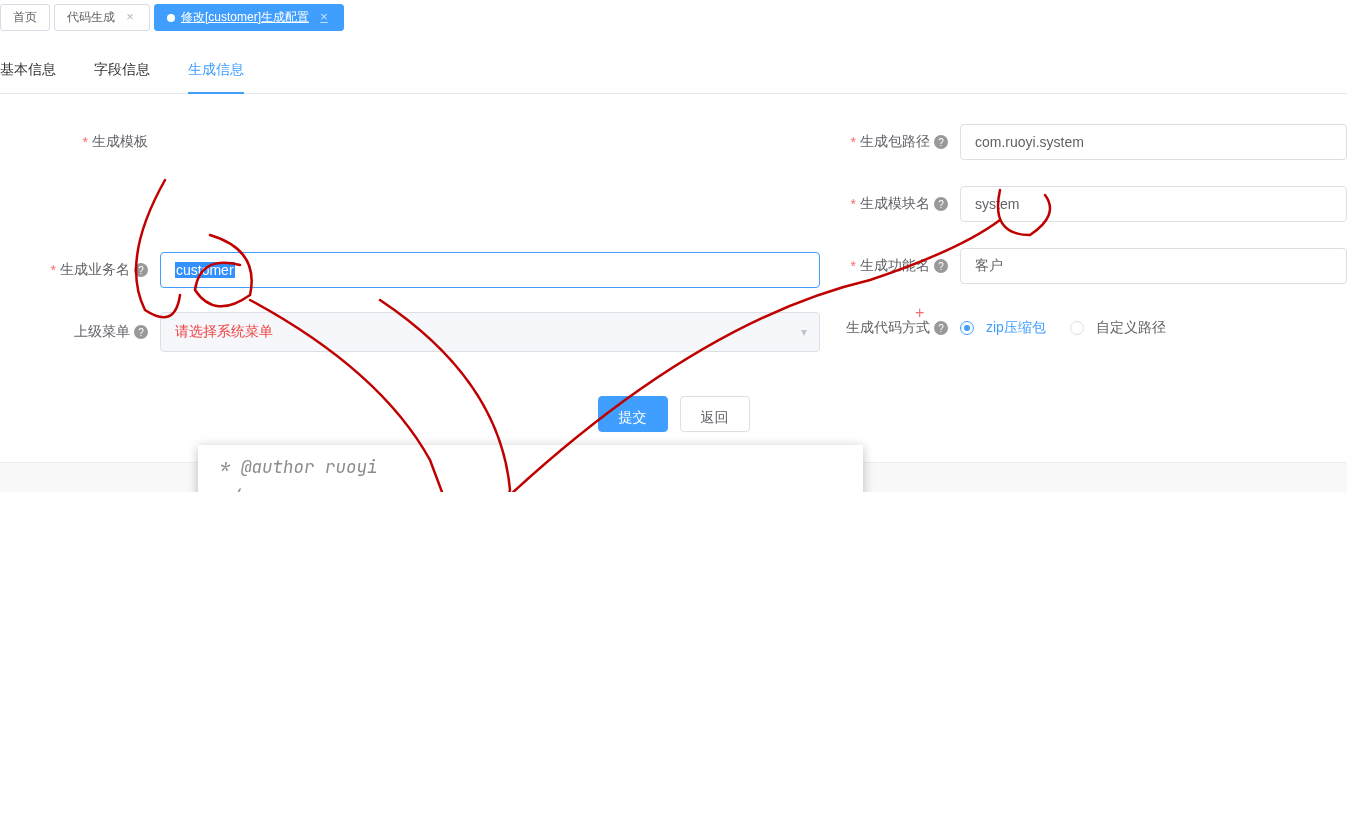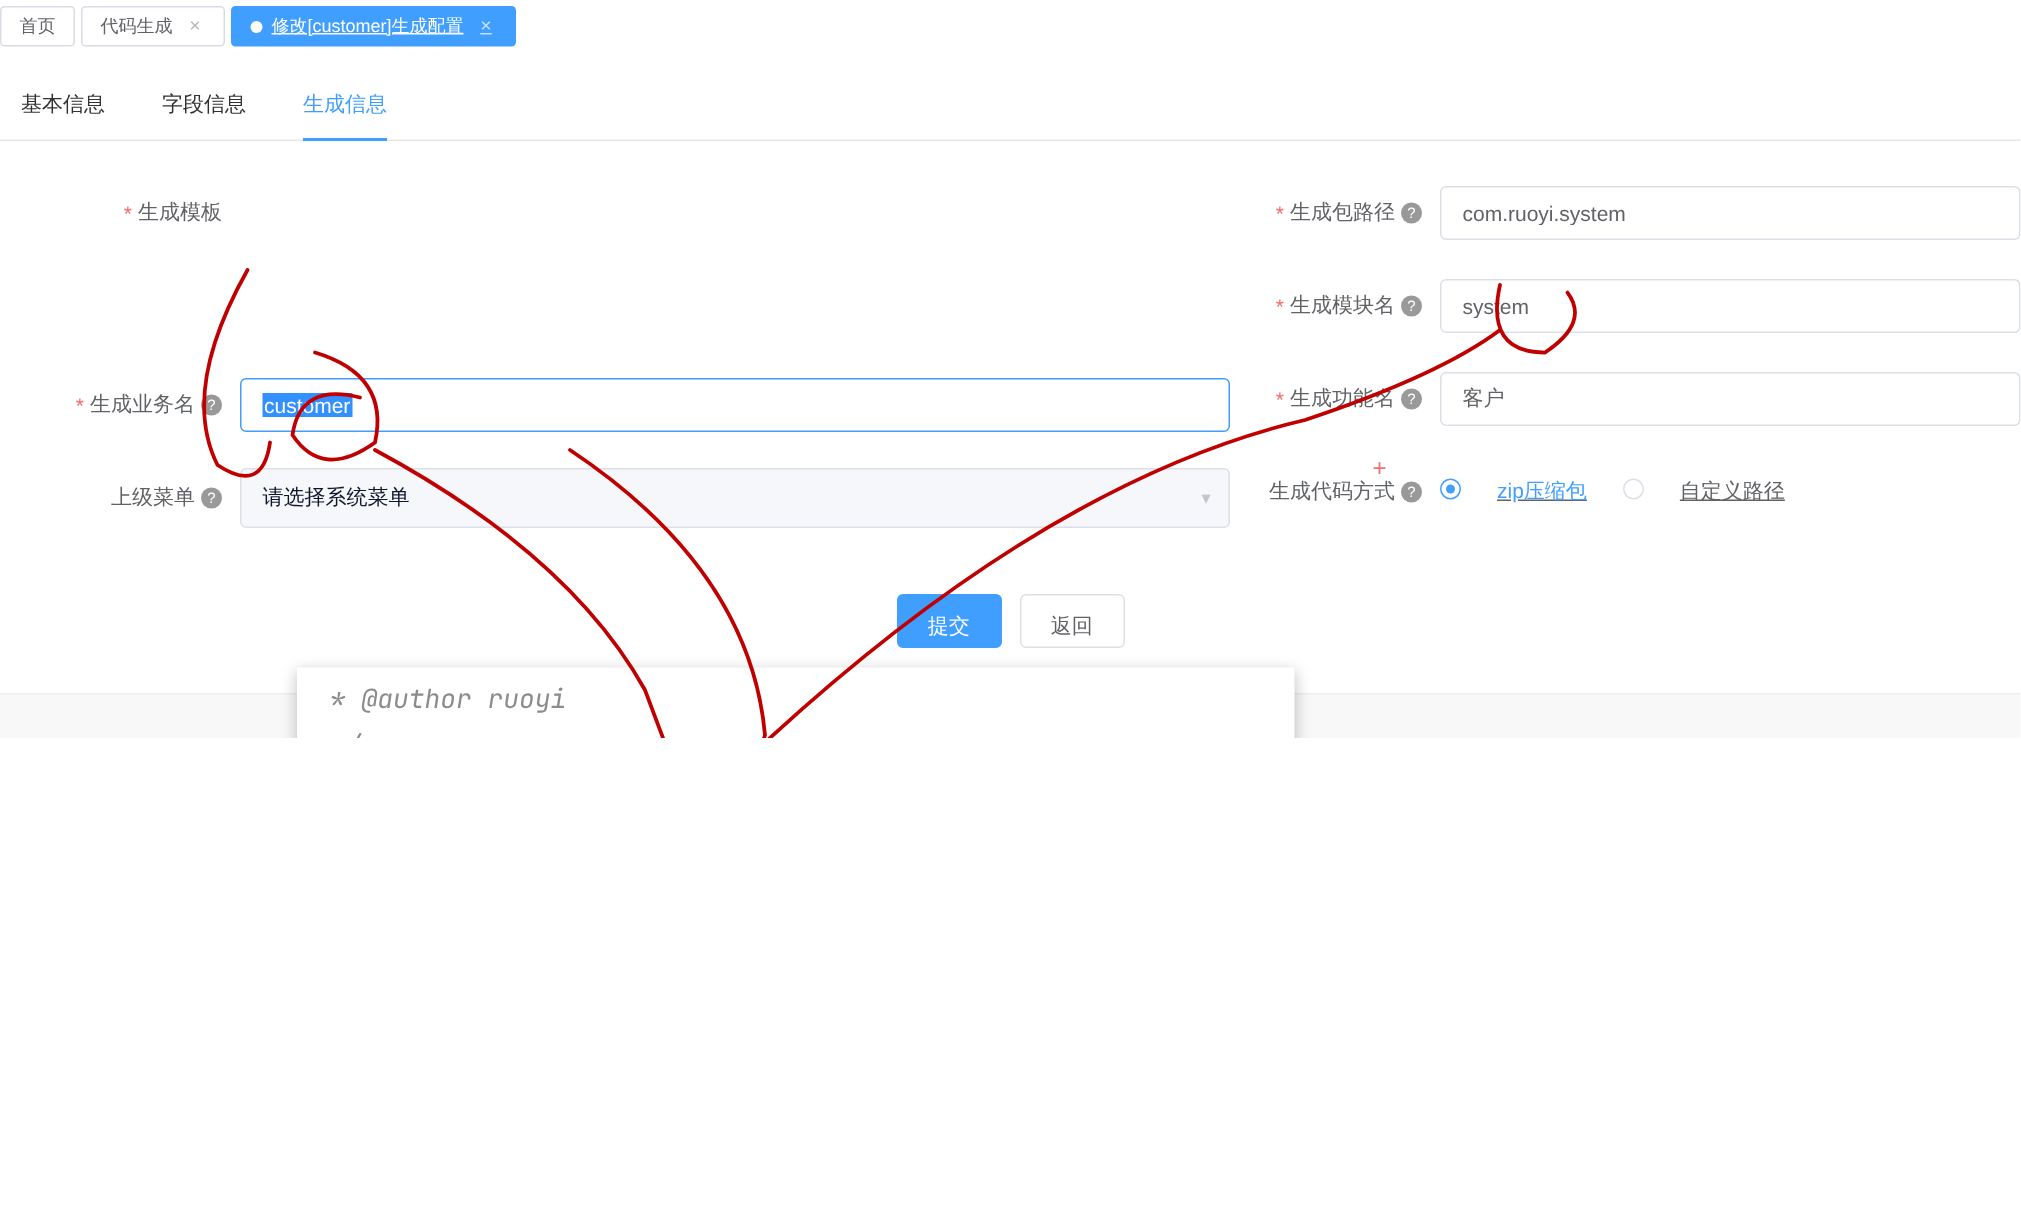--- a/index.html
+++ b/index.html
@@ -52,21 +52,20 @@
       font-size: 13px;
       opacity: 0.7;
     }
     .tab-close-gray {
       color: #999;
     }
     .subtabs {
       display: flex;
       border-bottom: 1px solid #e4e7ed;
       margin-top: 30px;
-      padding-left: 14px;
     }
     .subtab {
       padding: 0 0 14px 0;
       margin-right: 38px;
       cursor: pointer;
       color: #303133;
       position: relative;
       font-size: 14px;
     }
     .subtab.active {
@@ -180,21 +179,21 @@
       border: 1px solid #DCDFE6;
       border-radius: 4px;
       display: flex;
       align-items: center;
       justify-content: space-between;
       padding: 0 12px 0 14px;
       cursor: pointer;
       background: #F5F7FA;
     }
     .placeholder {
-      color: #0f172a;
+      color: #ef4444;
     }
     .button-row {
       display: flex;
       justify-content: center;
       gap: 12px;
       margin-top: 22px;
       width: 100%;
     }
     .btn {
       height: 36px;
@@ -211,23 +210,23 @@
       border-color: #409EFF;
       color: #fff;
     }
     .radio-group {
       display: flex;
       align-items: center;
       gap: 24px;
     }
     .radio-item {
       display: flex;
-      gap: 24px;
-      cursor: pointer;
-      text-decoration: underline;
+      align-items: center;
+      gap: 12px;
+      cursor: pointer;
     }
     .radio-circle {
       width: 14px;
       height: 14px;
       border-radius: 50%;
       border: 1px solid #DCDFE6;
       display: flex;
       align-items: center;
       justify-content: center;
     }

